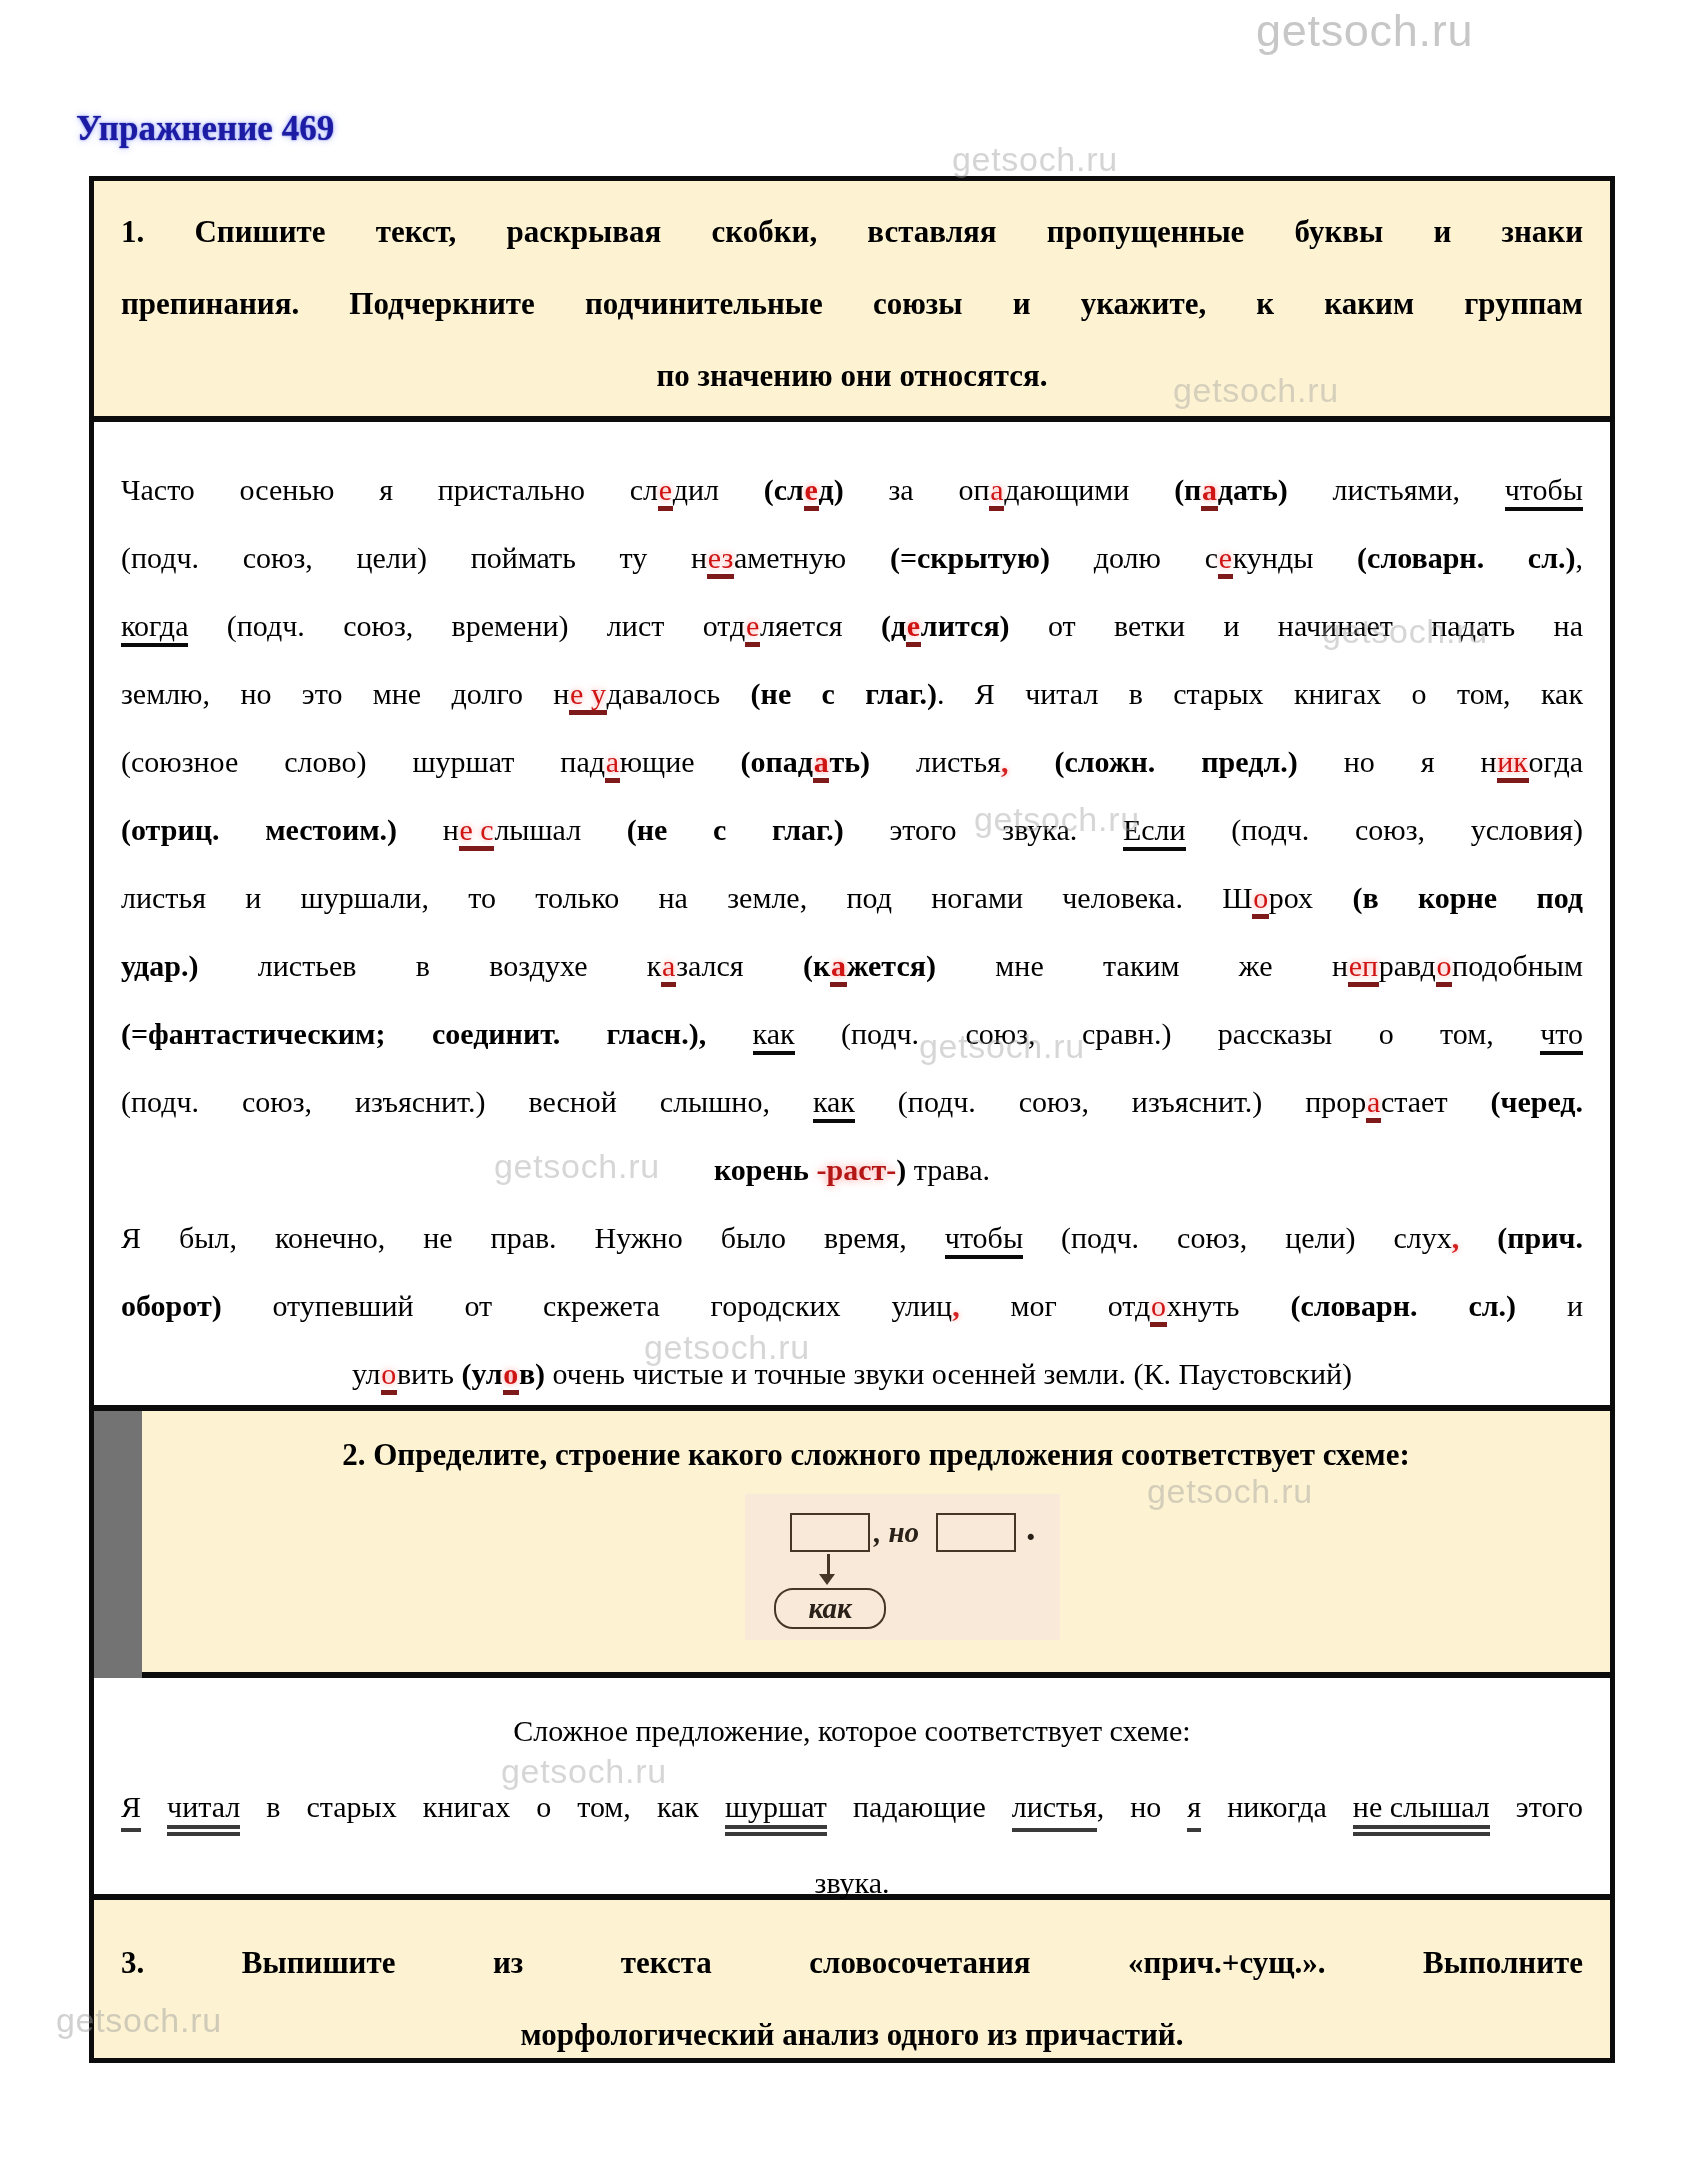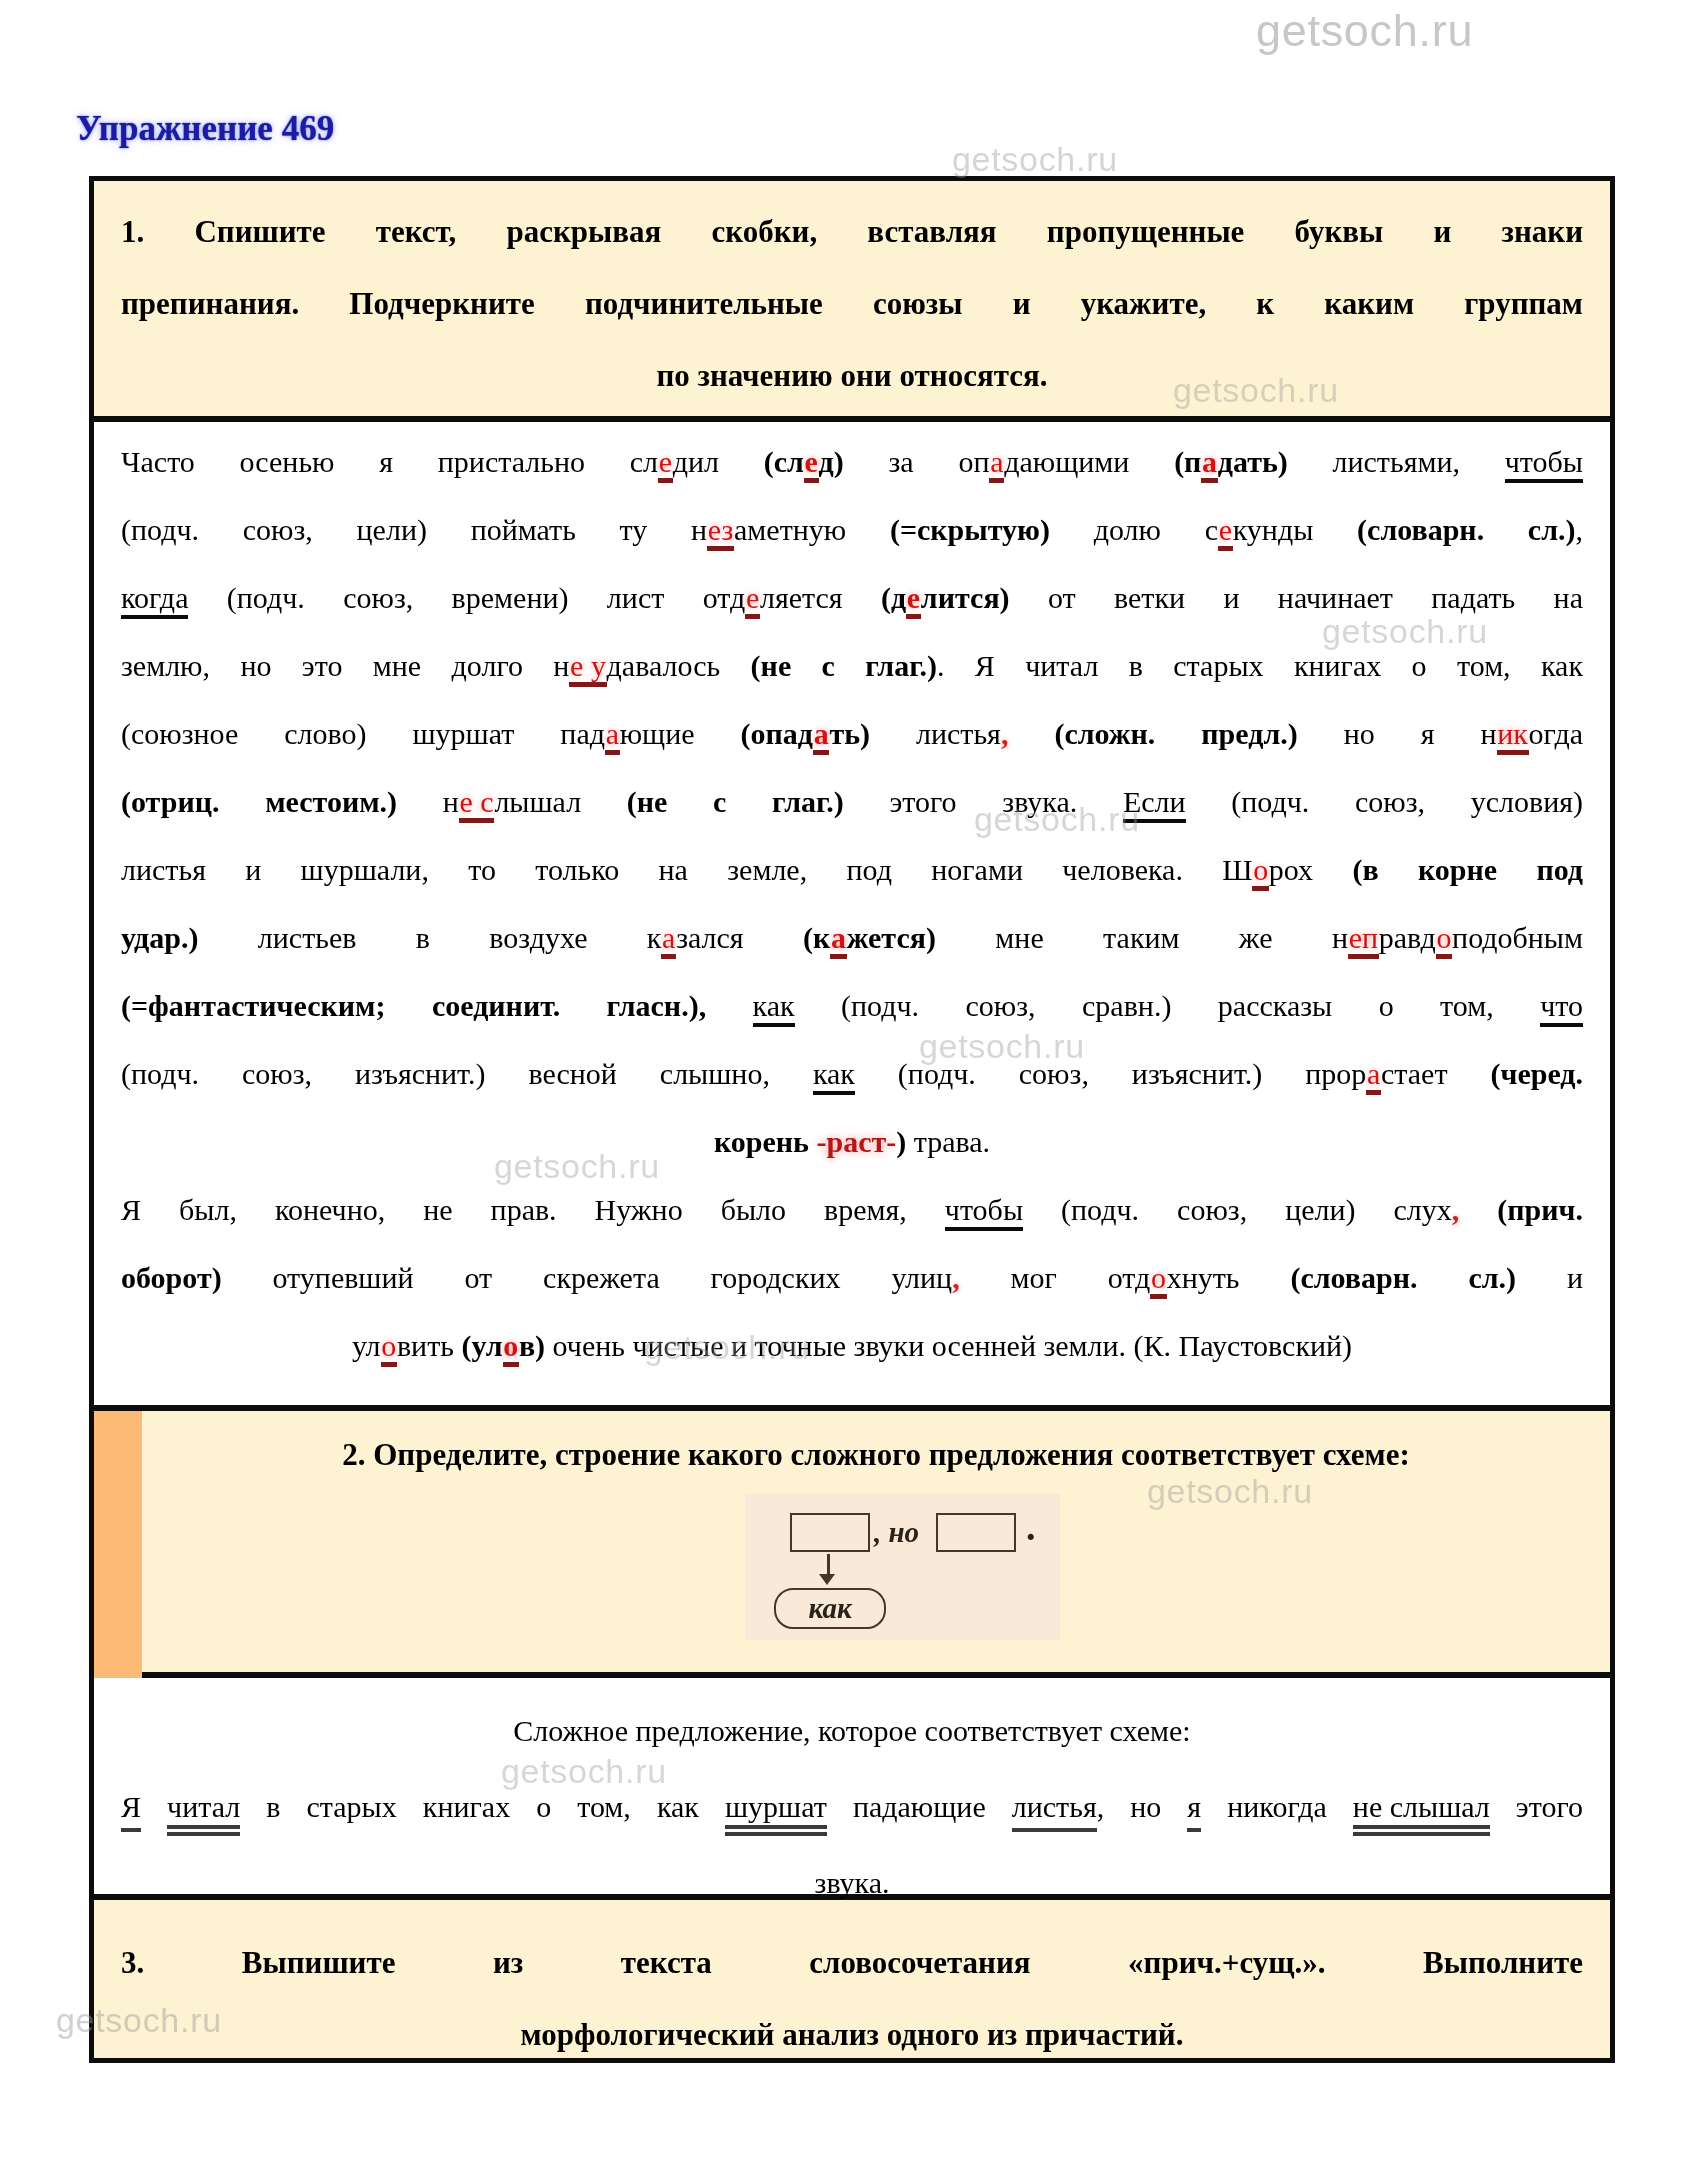--- a/index.html
+++ b/index.html
@@ -26,28 +26,28 @@
     position:absolute;left:76px;top:109px;
     font-size:35px;font-weight:bold;
     color:#1b1ba4;
     text-shadow:0 0 6.8px rgba(90,110,255,.55),0 0 1.4px rgba(27,27,164,.9);
   }
   
   .card{
     position:absolute;left:89px;top:176px;width:1516px;
     border:5.4px solid #0c0c0c;
     z-index:1;
-    background:#fdba74;
+    background:#737373;
   }
   .sec{box-sizing:border-box;padding:0 27px;}
   .sec.divided{border-bottom:6.8px solid #0c0c0c;}
   .cream{background:#fdf3d2;}
   .white{background:#ffffff;}
   .sec-task1{height:241px;padding-top:15px;}
-  .sec-answer1{height:989px;padding-top:6px;}
+  .sec-answer1{height:989px;padding-top:34px;}
   .sec-task2{height:267px;padding-top:9.5px;margin-left:48px;}
   .sec-answer2{height:222px;padding-top:15px;}
   .sec-task3{height:158px;padding-top:27px;}
   
   .tl{
     font-size:30px;
     line-height:68px;
     text-align:center;
   }
   .hdr .tl{font-weight:bold;font-size:31px;line-height:72px;}

